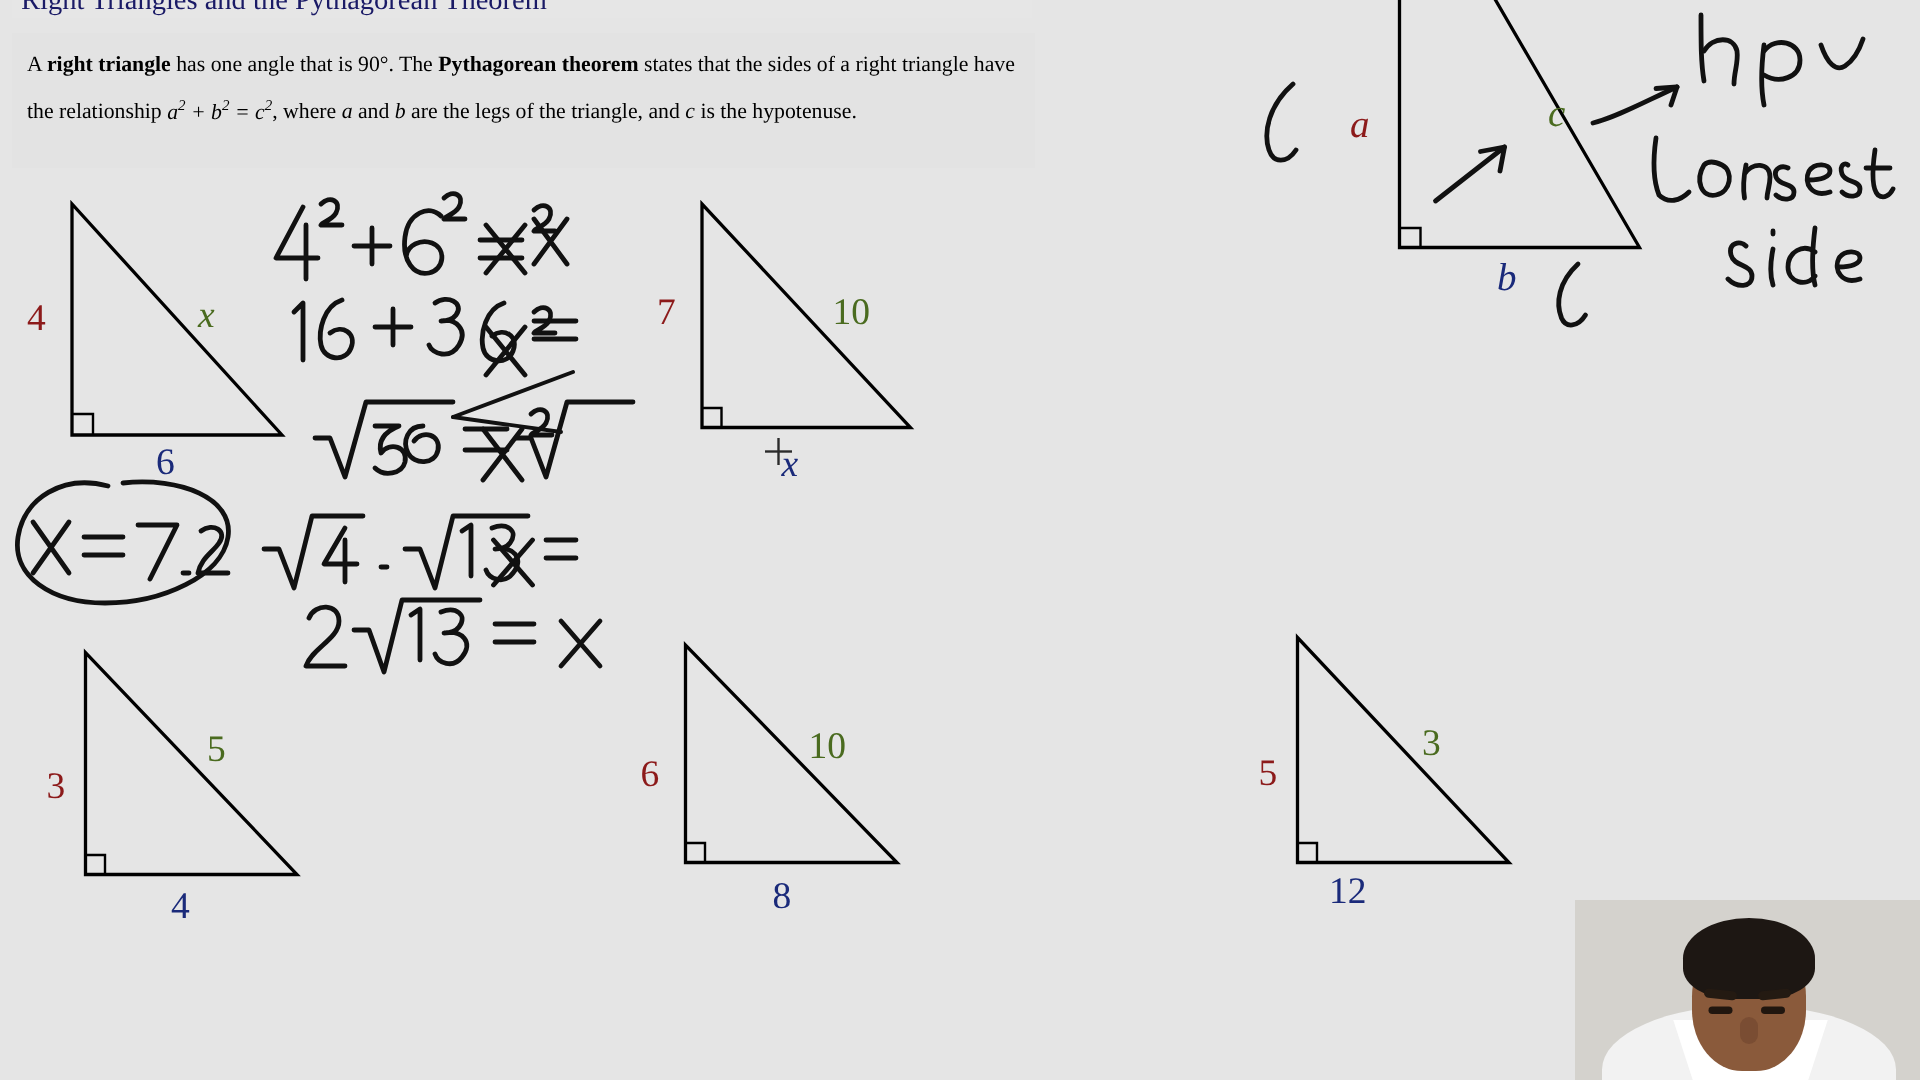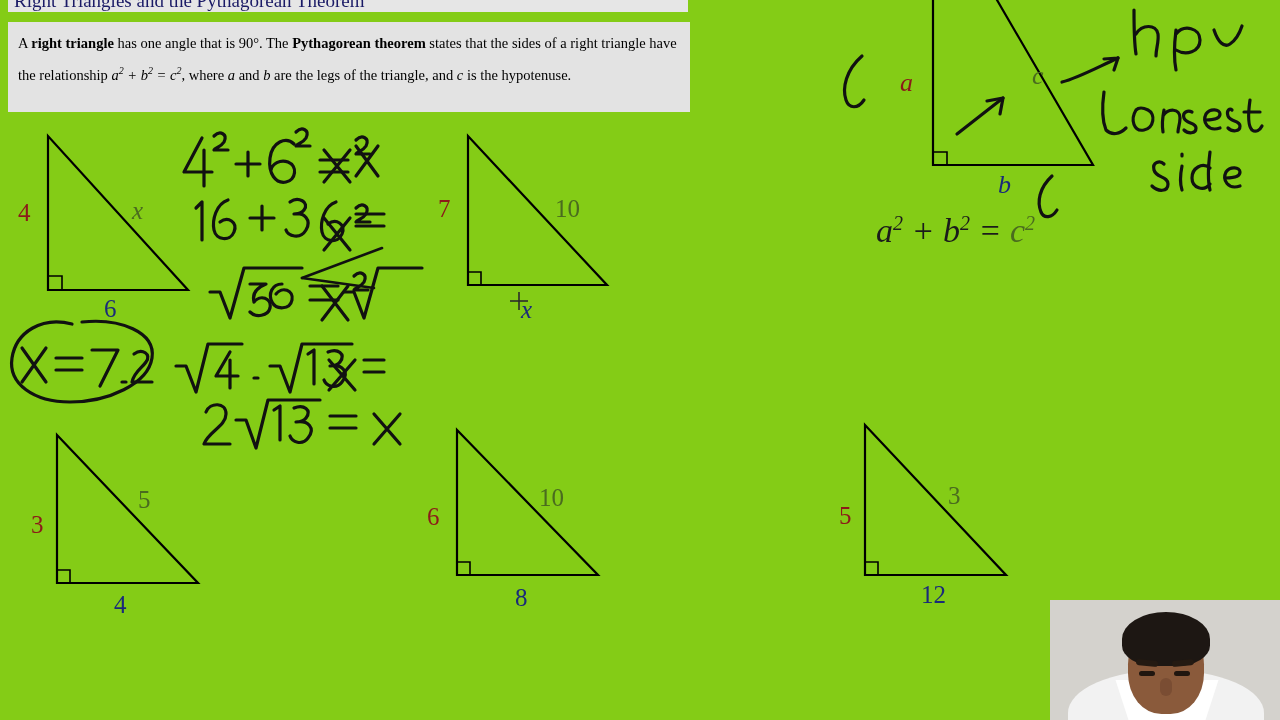--- a/index.html
+++ b/index.html
@@ -10,21 +10,21 @@
   body {
     width: 1280px;
     height: 720px;
     position: relative;
     overflow: hidden;
     font-family: "Liberation Sans", sans-serif;
   }
   .page {
     position: absolute;
     inset: 0;
-    background: #84cc16;
+    background: #e5e5e5;
   }
   
   #lesson-title {
     position: absolute;
     left: 8px;
     top: -10px;
     width: 680px;
     height: 22px;
     background: #e6e6e6;
     color: #1a1a66;
@@ -218,21 +218,21 @@
   <div class="lbl lbl-red" style="left:427px; top:504px; font-size:25px;">6</div>
   <div class="lbl lbl-green" style="left:539px; top:485px; font-size:25px;">10</div>
   <div class="lbl lbl-blue" style="left:515px; top:585px; font-size:25px;">8</div>
 
   <svg style="left:860px; top:420px;" width="160" height="165" viewBox="0 0 160 165">
     <path class="tri-stroke" d="M5,5 L5,155 L146,155 Z"></path>
     <path class="ra" d="M5,142 L18,142 L18,155"></path>
   </svg>
   <div class="lbl lbl-red" style="left:839px; top:503px; font-size:25px;">5</div>
   <div class="lbl lbl-green" style="left:948px; top:483px; font-size:25px;">3</div>
-  <div class="lbl lbl-blue" style="left:921px; top:582px; font-size:25px;">12</div>
+  <div class="lbl lbl-blue" style="left:886px; top:582px; font-size:25px;">12</div>
 
   <svg style="left:925px; top:-60px;" width="190" height="240" viewBox="0 0 190 240">
     <path class="tri-stroke" d="M8,-50 L8,225 L168,225 Z"></path>
     <path class="ra" d="M8,212 L22,212 L22,225"></path>
   </svg>
   <div class="lbl lbl-red lbl-ital" style="left:900px; top:70px; font-size:26px;">a</div>
   <div class="lbl lbl-blue lbl-ital" style="left:998px; top:172px; font-size:26px;">b</div>
   <div class="lbl lbl-green lbl-ital" style="left:1032px; top:63px; font-size:26px;">c</div>
 
   <svg class="ink" style="left:836px; top:52px;" width="40" height="62" viewBox="0 0 40 62">
@@ -270,27 +270,20 @@
     <path d="M152,12 C150,26 150,38 154,42 C158,45 162,42 164,38 M146,24 L162,24"></path>
   </svg>
 
   <svg class="ink" style="left:1146px; top:148px;" width="110" height="56" viewBox="0 0 110 56">
     <path d="M18,16 C14,12 6,14 8,22 C10,30 22,28 22,36 C22,44 12,44 6,38"></path>
     <path d="M36,18 C34,28 34,36 36,42 M36,6 L36,8"></path>
     <path d="M64,4 C62,20 62,34 64,42 M64,20 C56,14 46,20 46,30 C46,40 58,44 64,36"></path>
     <path d="M80,30 C88,30 94,28 94,24 C94,19 84,18 80,24 C76,32 82,42 94,38"></path>
   </svg>
 
-  <div id="pythagorean-formula">
-    <span>a</span><span class="s">2</span>
-    <span>+</span>
-    <span>b</span><span class="s">2</span>
-    <span>=</span>
-    <span class="green">c</span><span class="s green">2</span>
-  </div>
 
   <svg class="ink" style="left:178px; top:130px;" width="180" height="70" viewBox="0 0 180 70">
     <path d="M24,8 L6,42 L34,42 M26,20 L26,56"></path>
     <path d="M36,6 C42,0 50,4 46,12 C43,17 37,18 36,20 L50,20"></path>
     <path d="M58,34 L82,34 M70,22 L70,46"></path>
     <path d="M116,14 C108,6 94,12 92,28 C90,44 98,54 108,52 C118,50 120,36 110,32 C102,29 94,34 93,40"></path>
     <path d="M118,2 C124,-4 132,0 128,8 C125,13 119,14 118,16 L132,16"></path>
     <path d="M142,30 L170,30 M142,42 L170,42"></path>
     <path d="M178,16 L200,46 M200,16 L178,46"></path>
   </svg>

